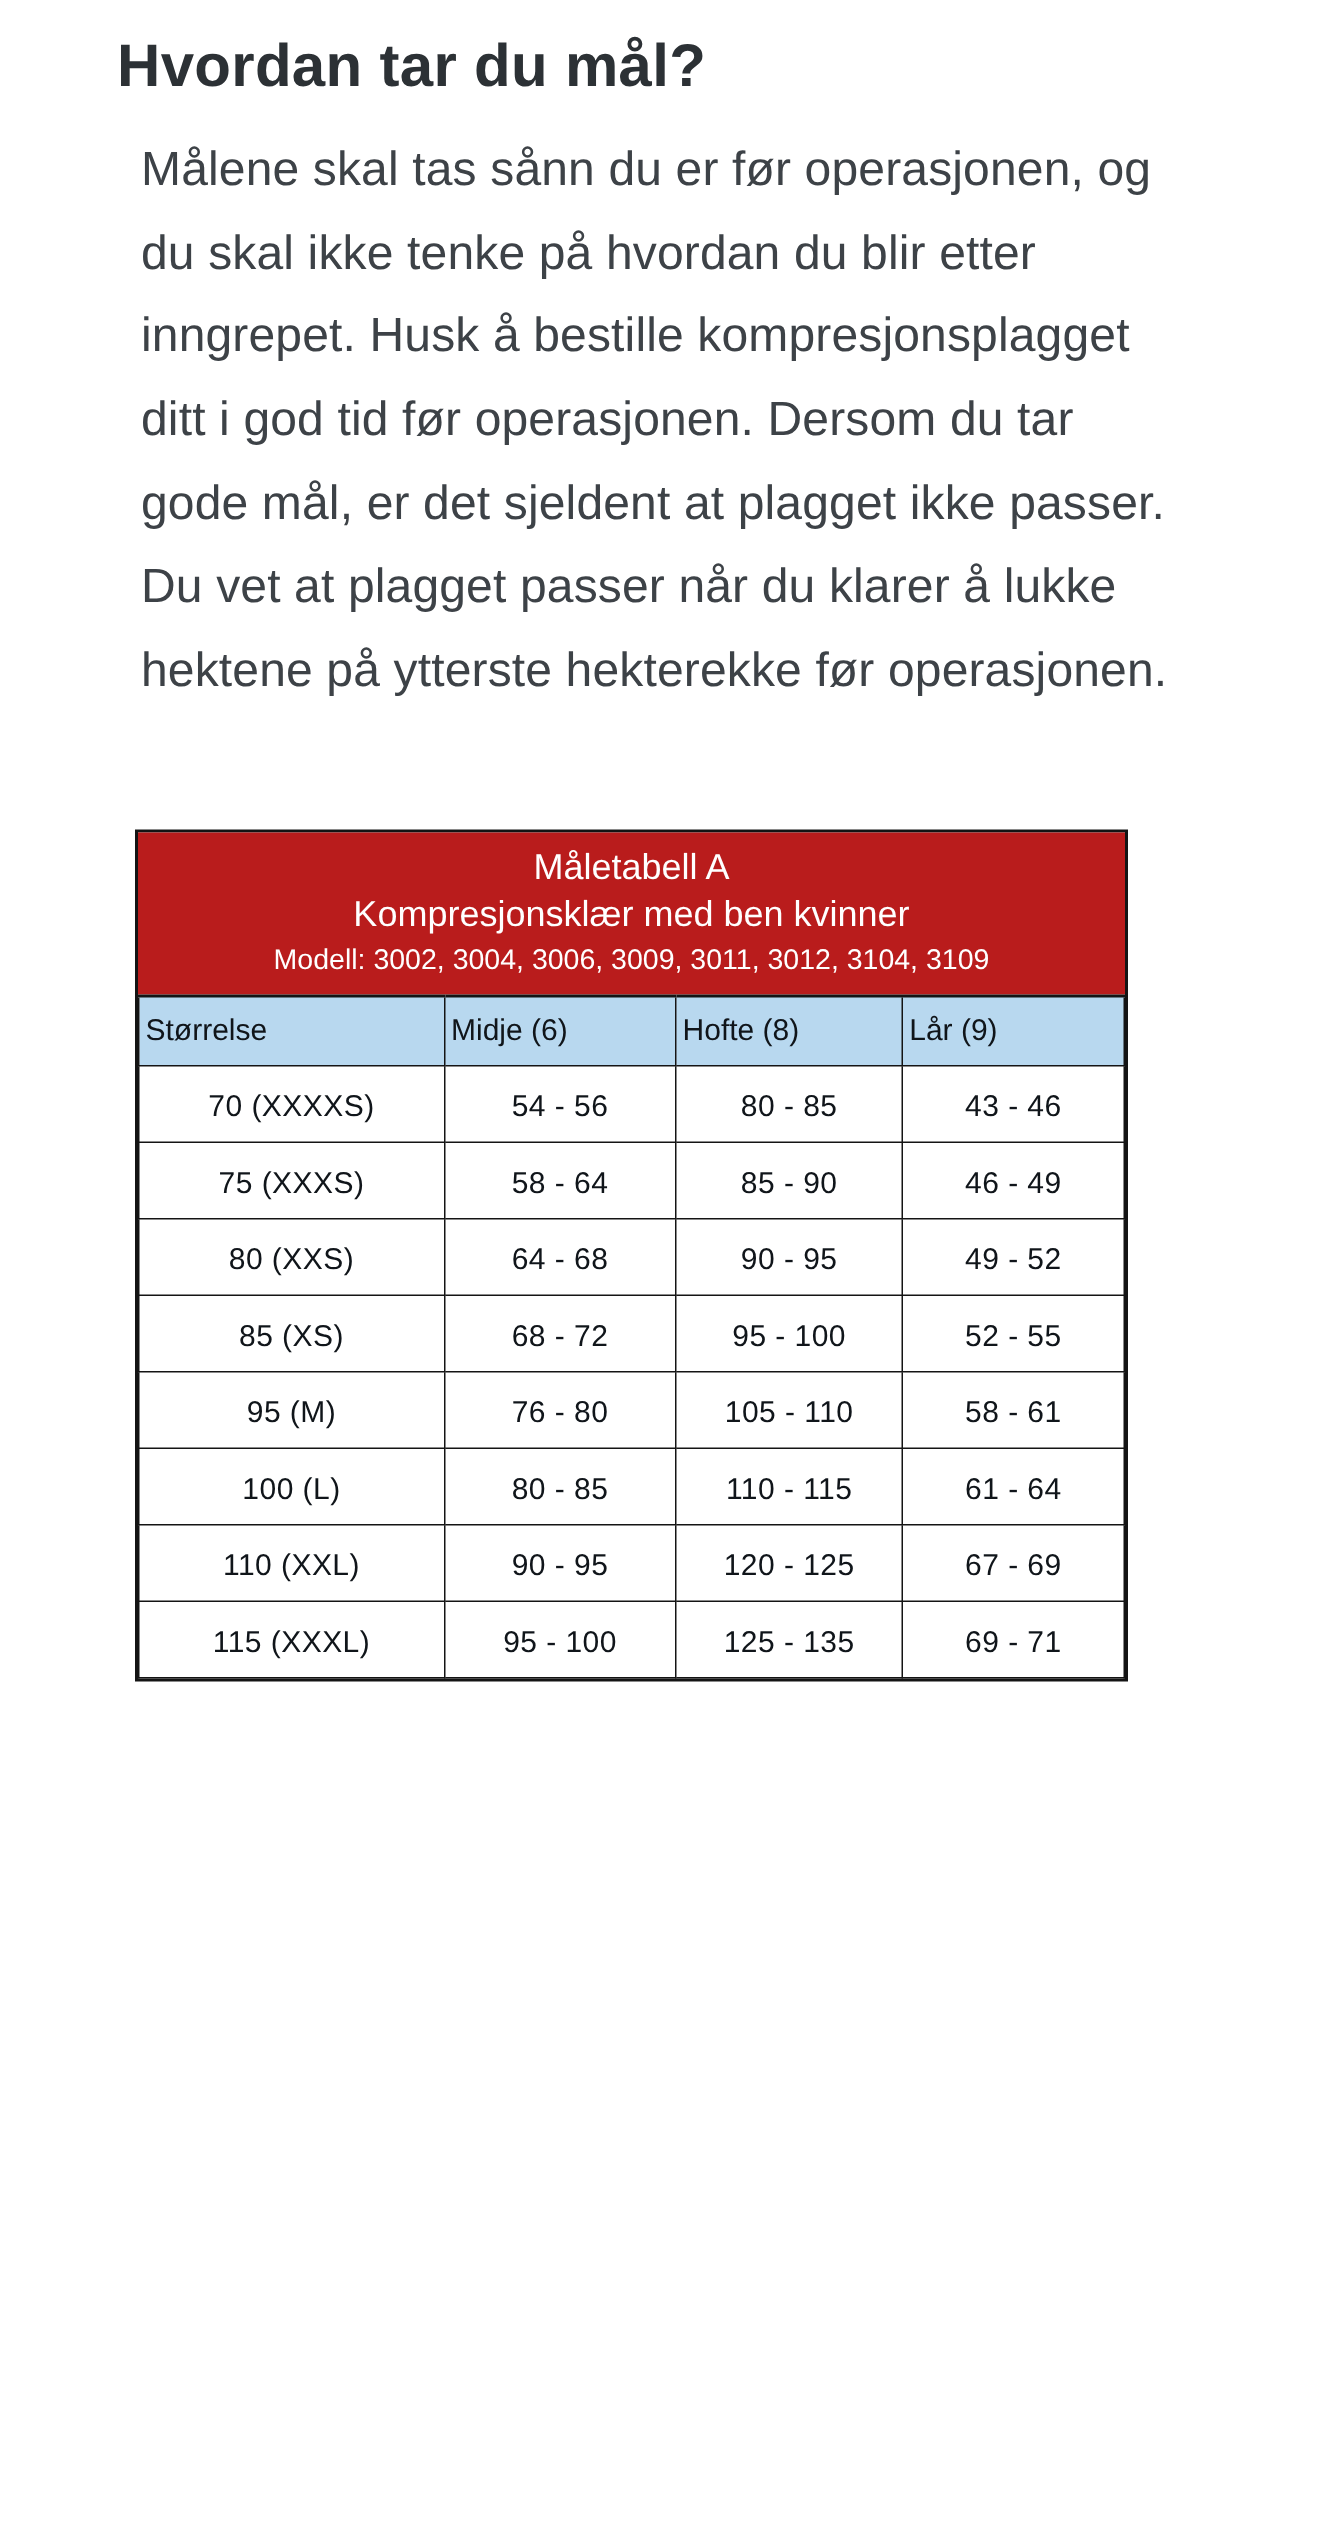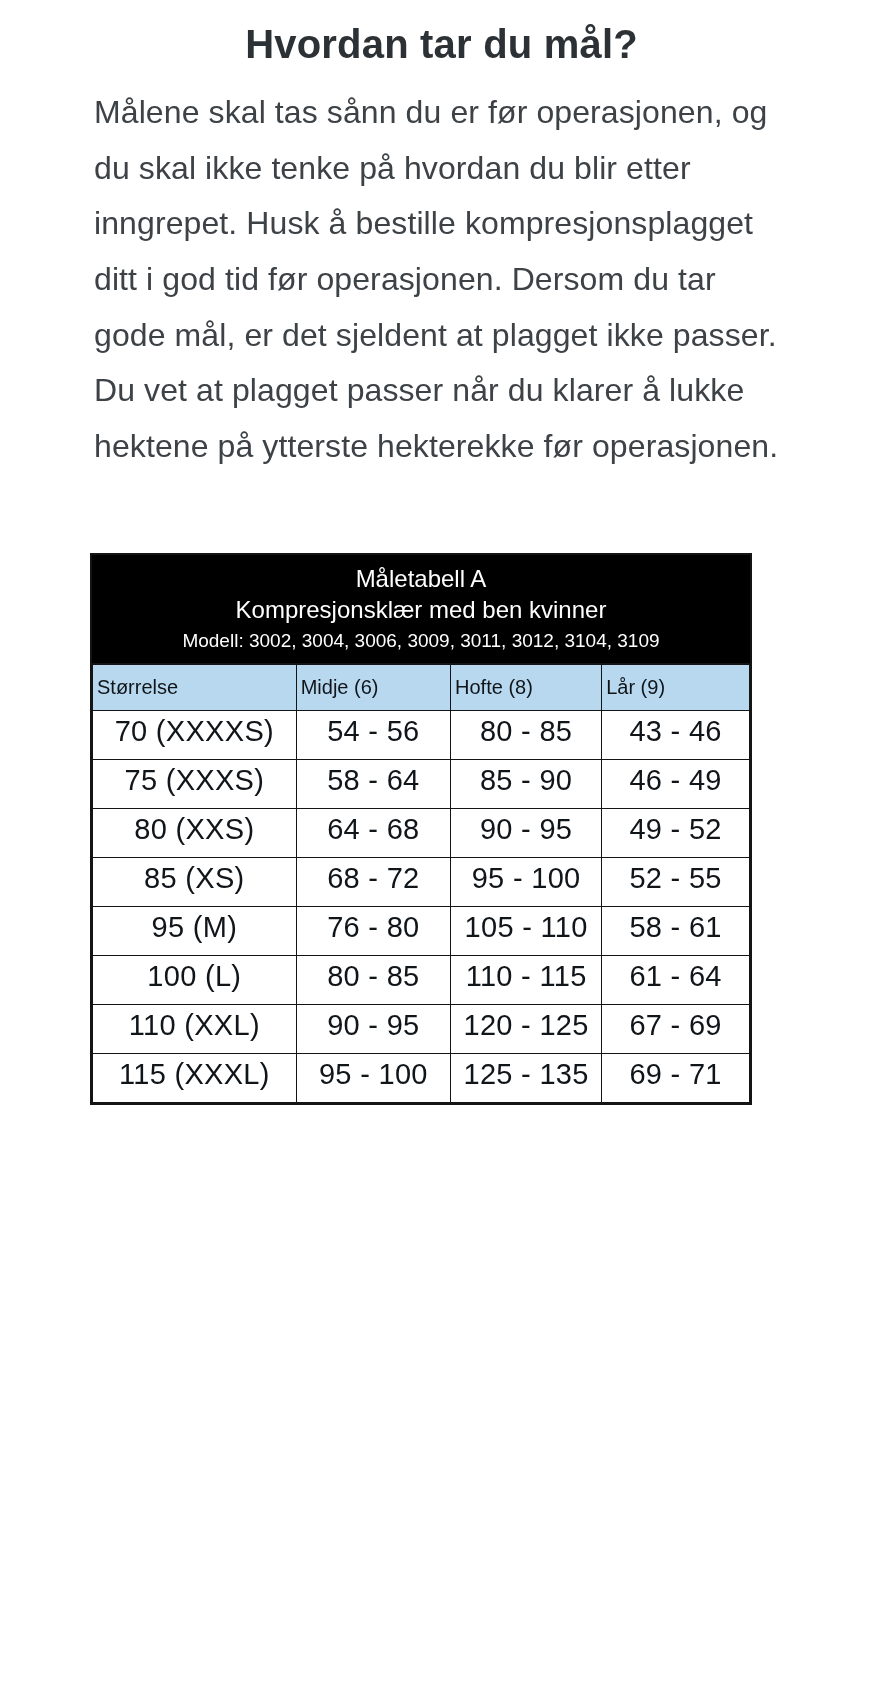--- a/index.html
+++ b/index.html
@@ -13,38 +13,37 @@
   }
   .page {
     padding: 22px 78px 0 78px;
   }
   .page-title {
     font-size: 40px;
     font-weight: 700;
     color: #2c3135;
     margin: 0 0 18px 0;
     letter-spacing: 0.2px;
-    text-align: center;
   }
   .intro {
     font-size: 32px;
     font-weight: 400;
     color: #3d4247;
     line-height: 1.74;
     margin: 16px;
     letter-spacing: 0.1px;
   }
   .table-wrap {
     margin: 78px 0 0 12px;
     width: 662px;
     border: 2px solid #141414;
     background: #ffffff;
   }
   .table-header {
-    background: #000000;
+    background: #b91c1c;
     color: #ffffff;
     text-align: center;
     padding: 8px 6px 9px 6px;
   }
   .table-header .title-line {
     font-size: 24px;
     line-height: 1.32;
   }
   .table-header .models-line {
     font-size: 19px;
@@ -65,23 +64,23 @@
     background: #b8d8ef;
     color: #10151a;
     font-weight: 400;
     font-size: 20px;
     padding: 11px 4px;
     border: 1px solid #141414;
     border-top: 2px solid #141414;
     text-align: left;
   }
   td {
-    font-size: 29px;
+    font-size: 20px;
     color: #10151a;
-    padding: 4px 4px 11px 4px;
+    padding: 16px 4px 11px 4px;
     border: 1px solid #141414;
     text-align: center;
     background: #ffffff;
     letter-spacing: 0.3px;
   }
 </style>
 </head>
 <body>
 
 <div class="page">

